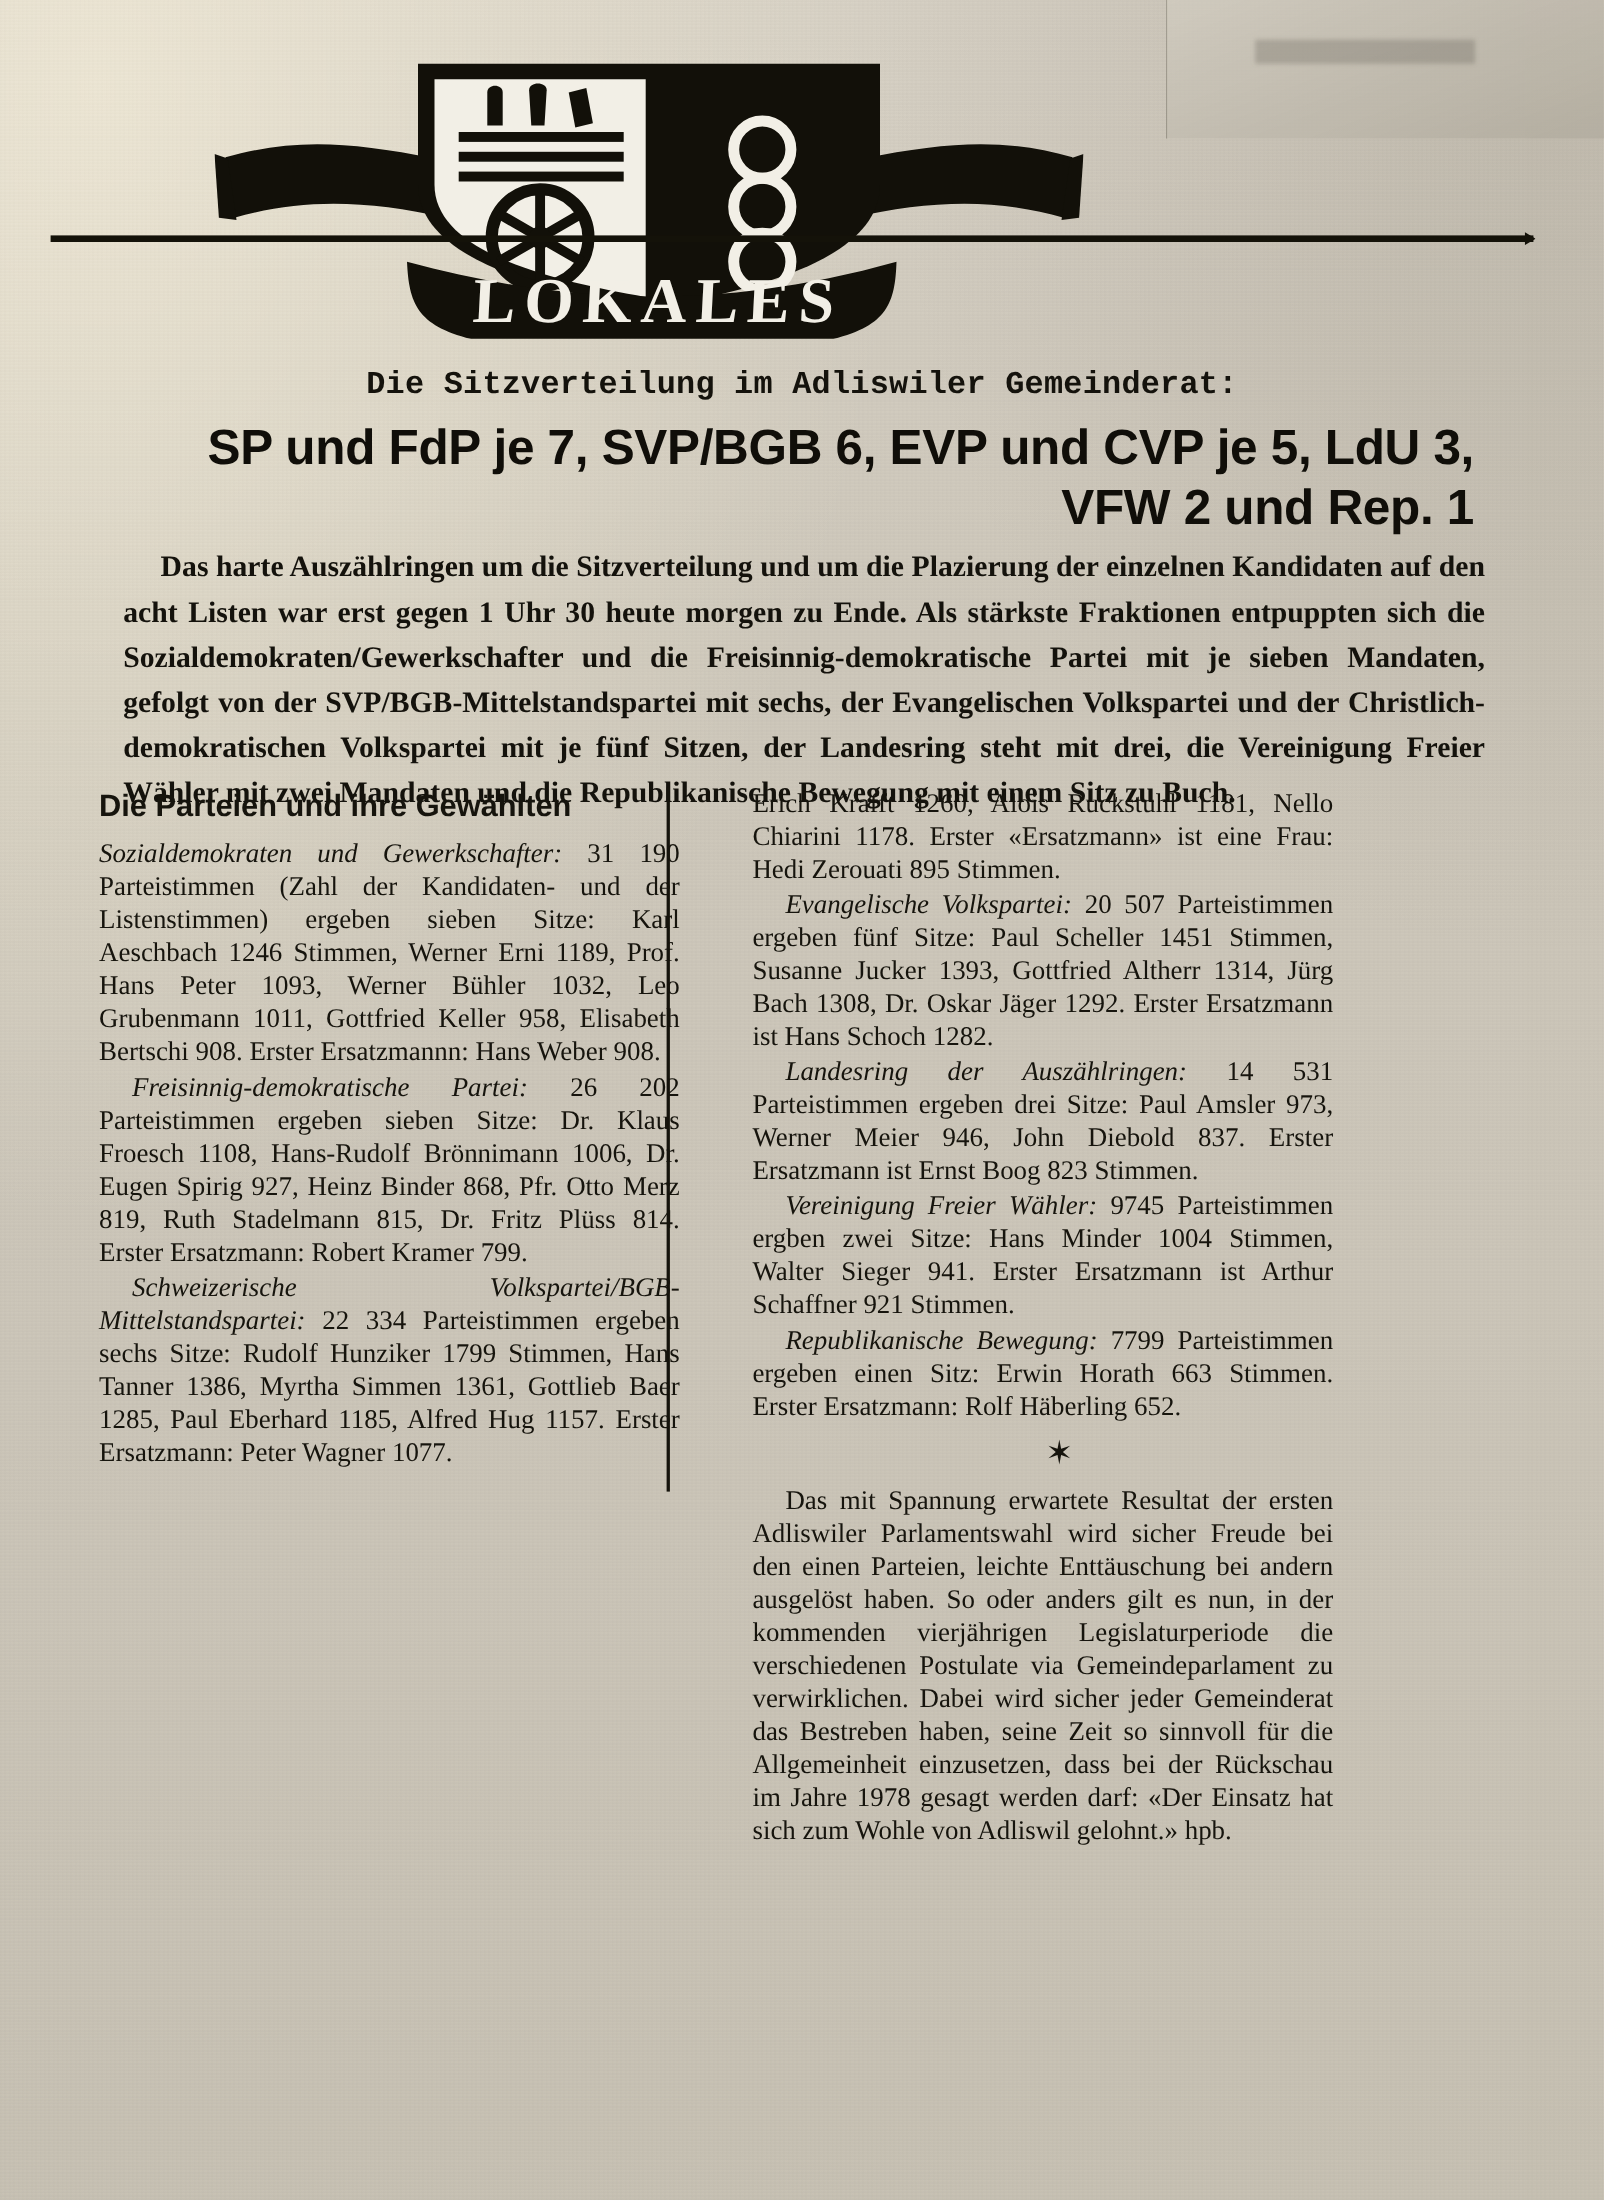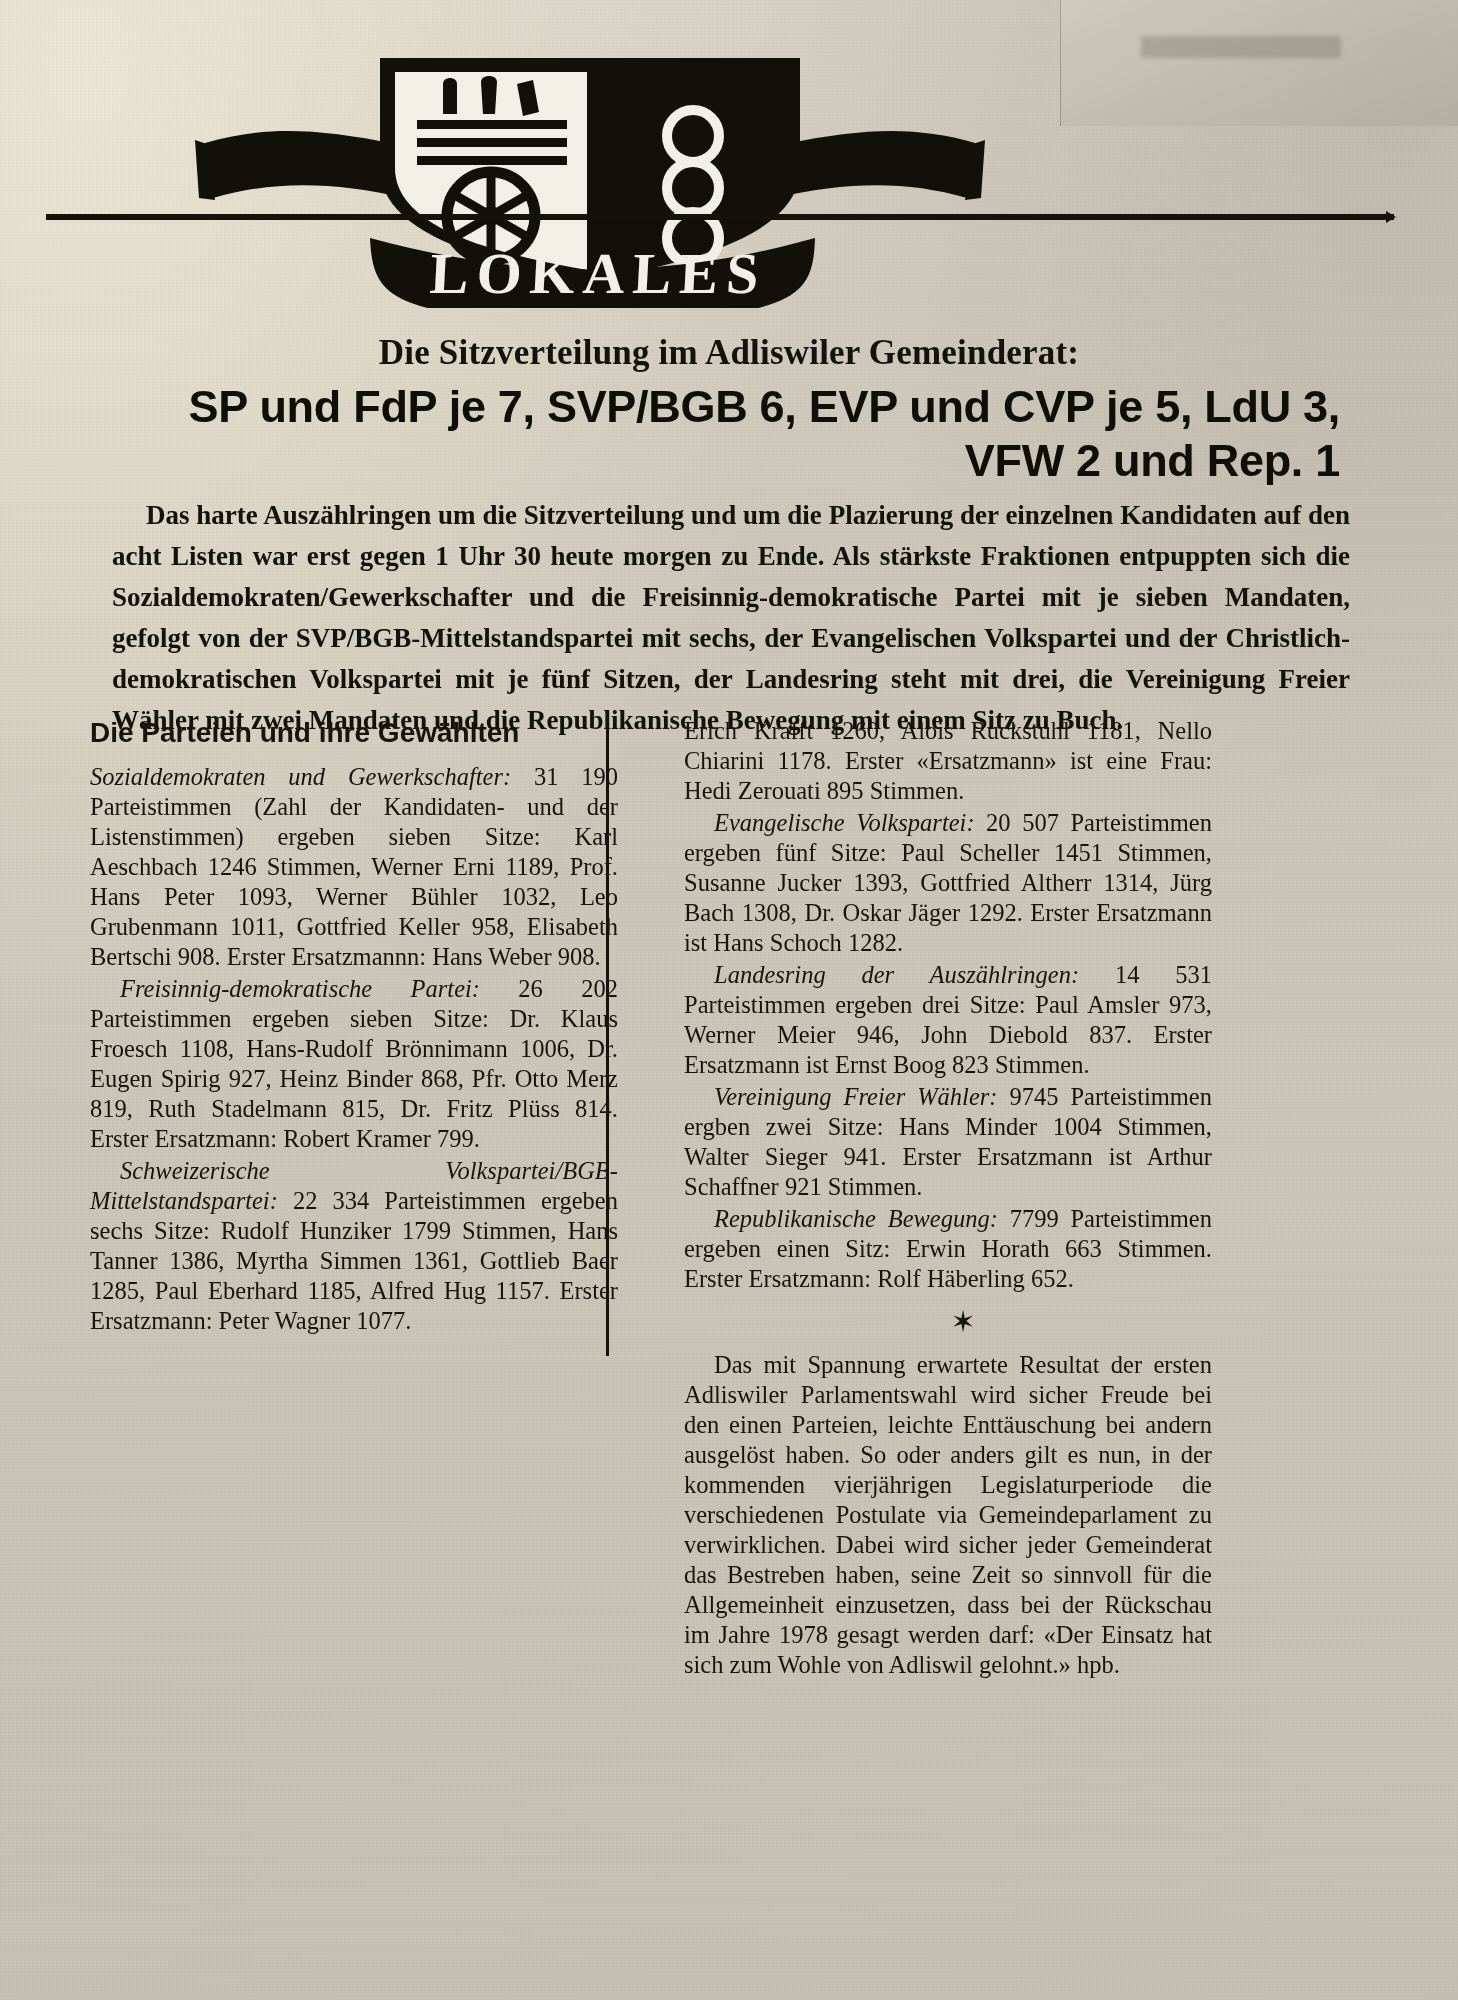--- a/index.html
+++ b/index.html
@@ -74,23 +74,23 @@
     font-weight: 700;
     letter-spacing: 8px;
     color: #f2efe6;
     transform: skewX(-3deg);
   }
 
   
   .kicker {
     position: absolute; top: 333px; left: 0; width: 1458px;
     text-align: center;
-    font-family: Liberation Serif, serif;
-    font-weight: 700;
-    font-size: 35px;
+    font-family: Liberation Mono, monospace;
+    font-weight: 700;
+    font-size: 29px;
     letter-spacing: .2px;
     color: #14120c;
   }
   .headline {
     position: absolute; top: 380px; left: 120px; width: 1220px;
     text-align: right;
     font-family: "Liberation Sans", sans-serif;
     font-weight: 700;
     font-size: 45px;
     line-height: 54px;

